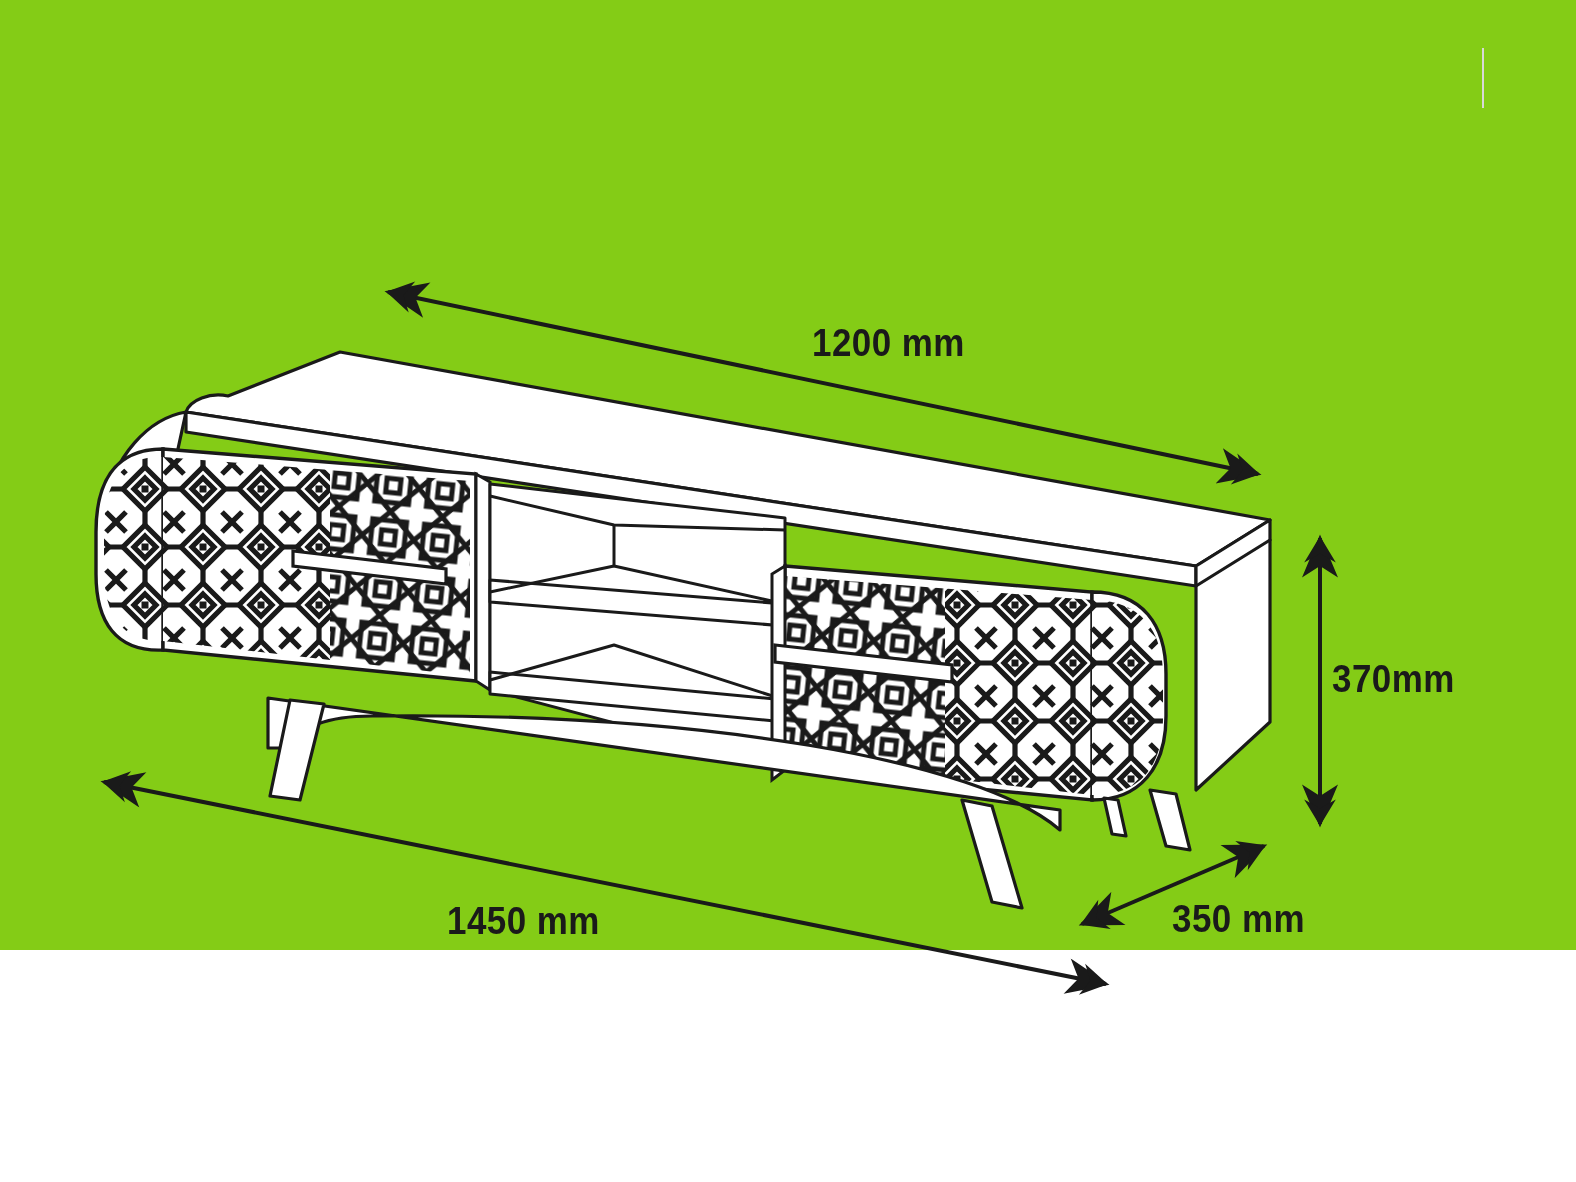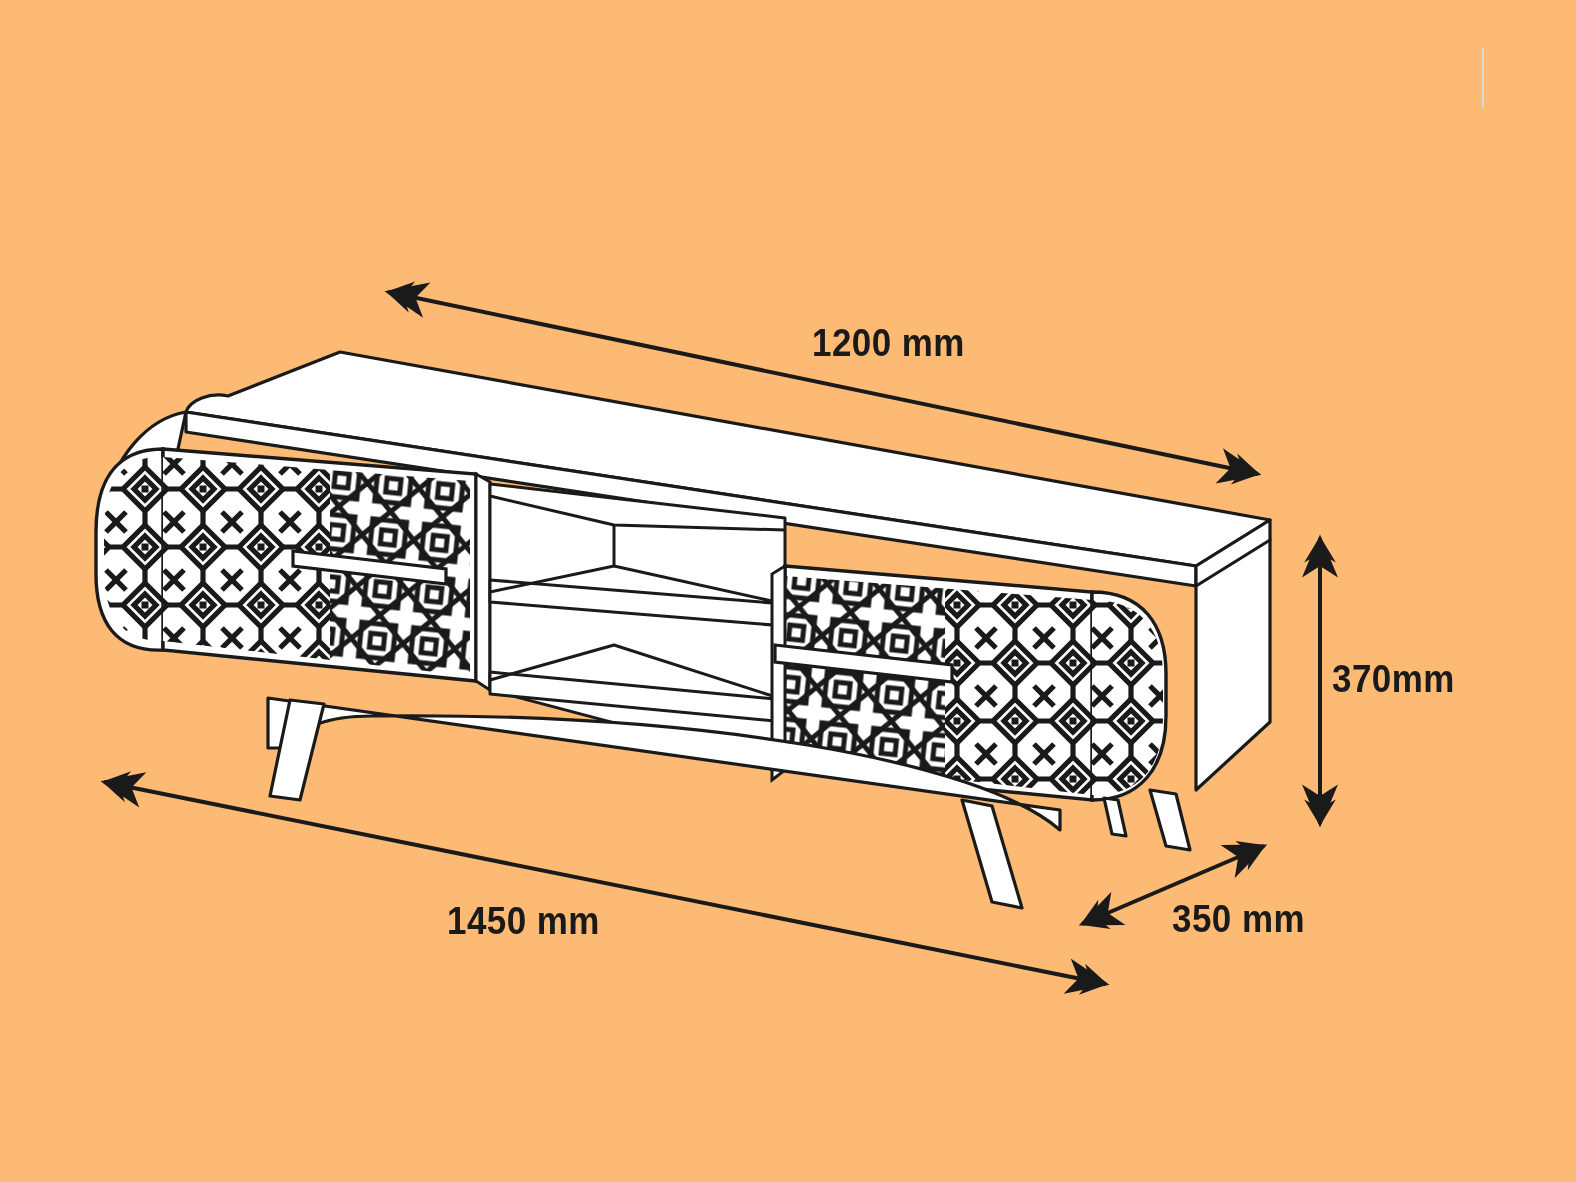--- a/index.html
+++ b/index.html
@@ -10,22 +10,22 @@
   }
   body {
     width: 1576px;
     height: 1182px;
     overflow: hidden;
     font-family: "Liberation Sans", sans-serif;
   }
   #stage {
     position: relative;
     width: 1576px;
-    height: 1182px;
-    background: #fdba74;
+    height: 950px;
+    background: #84cc16;
   }
   #drawing {
     position: absolute;
     left: 0;
     top: 0;
     width: 1576px;
     height: 1182px;
   }
   .dim-label {
     position: absolute;

